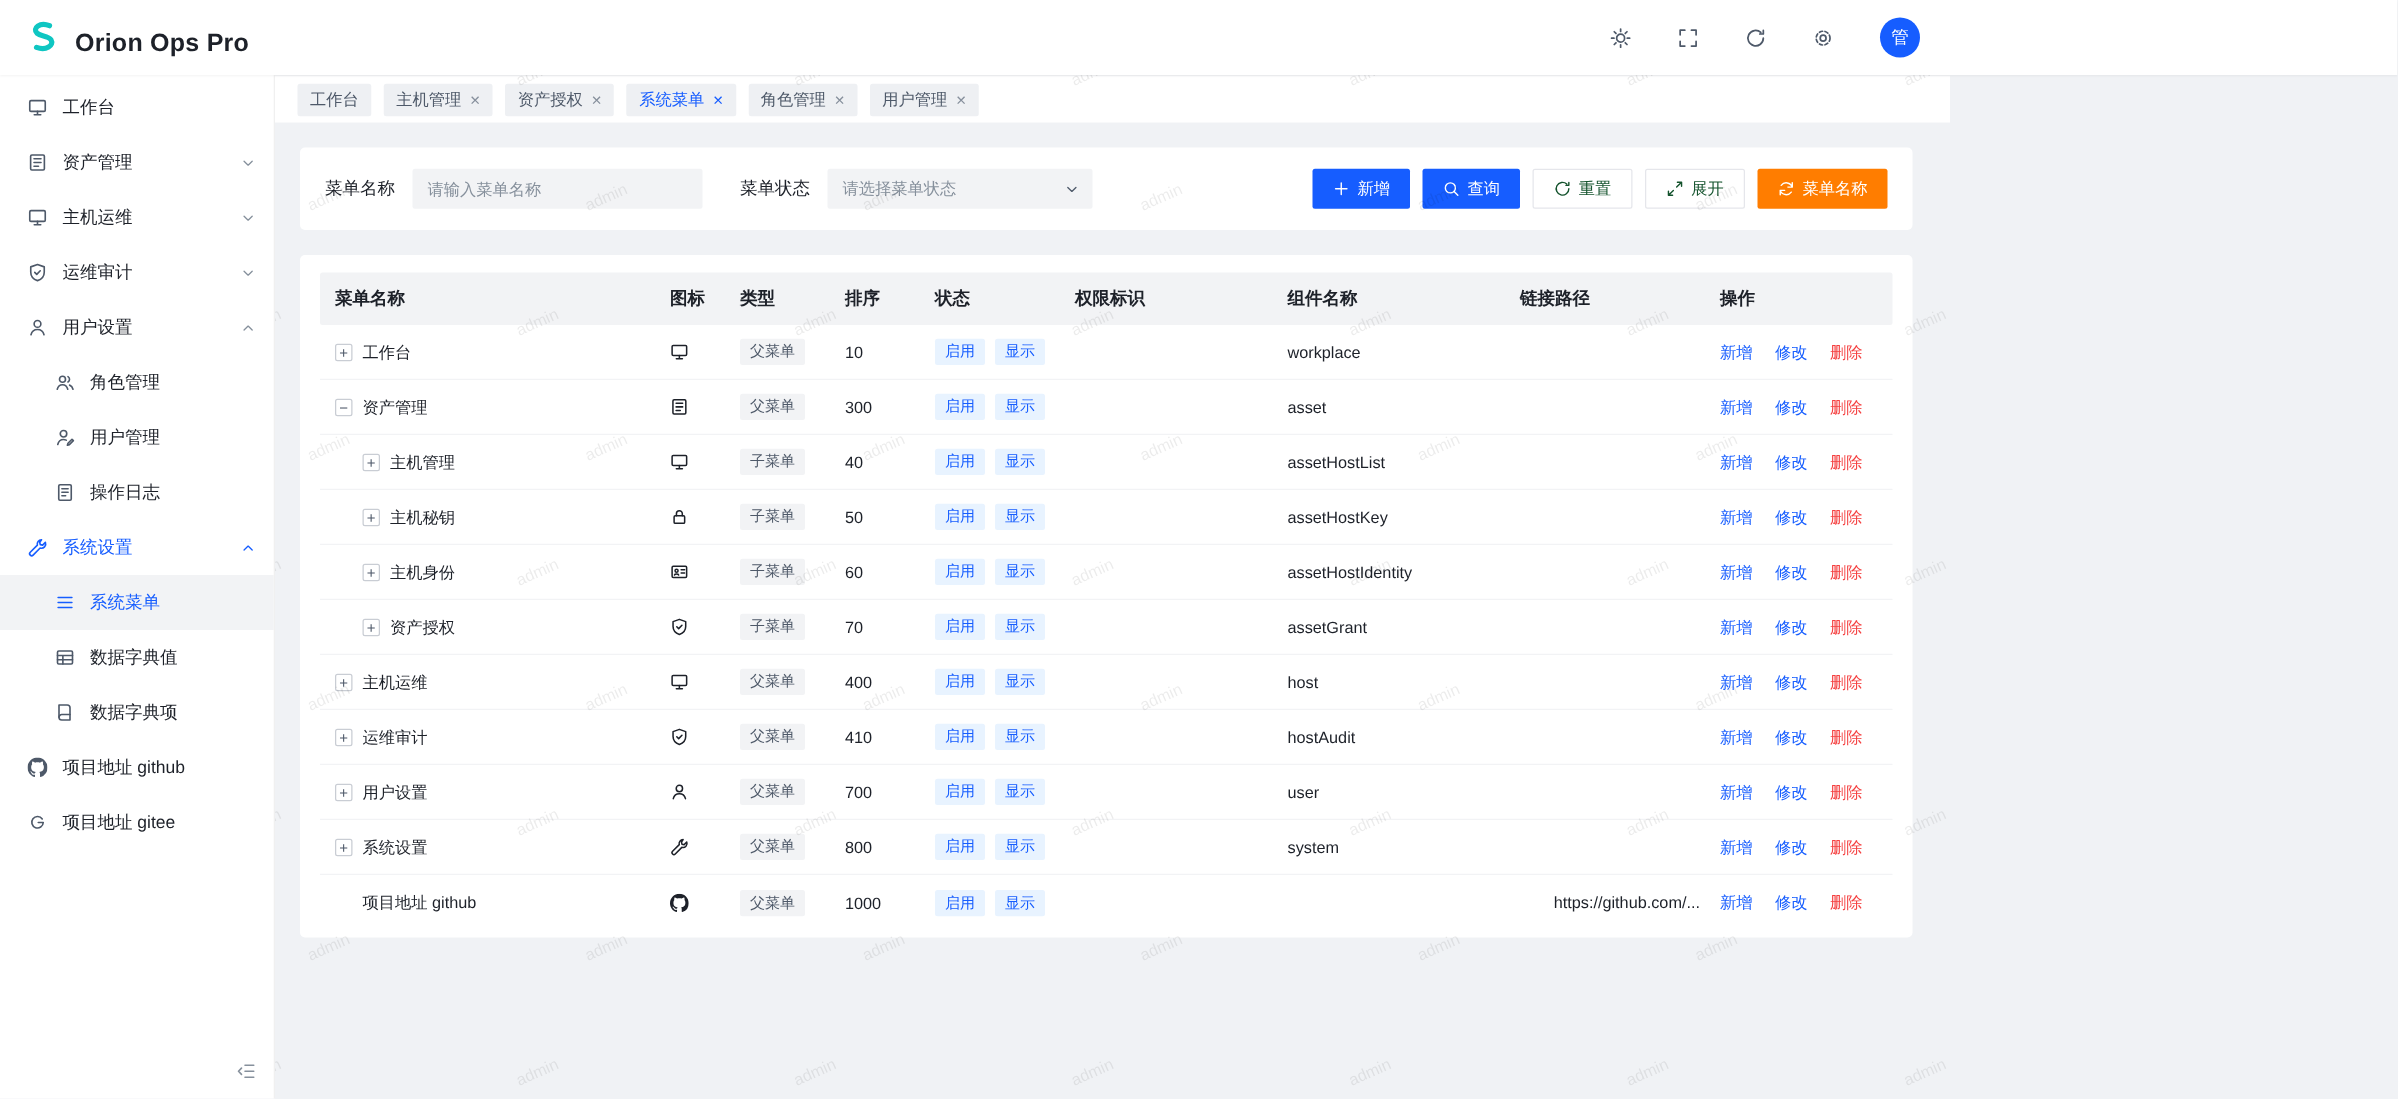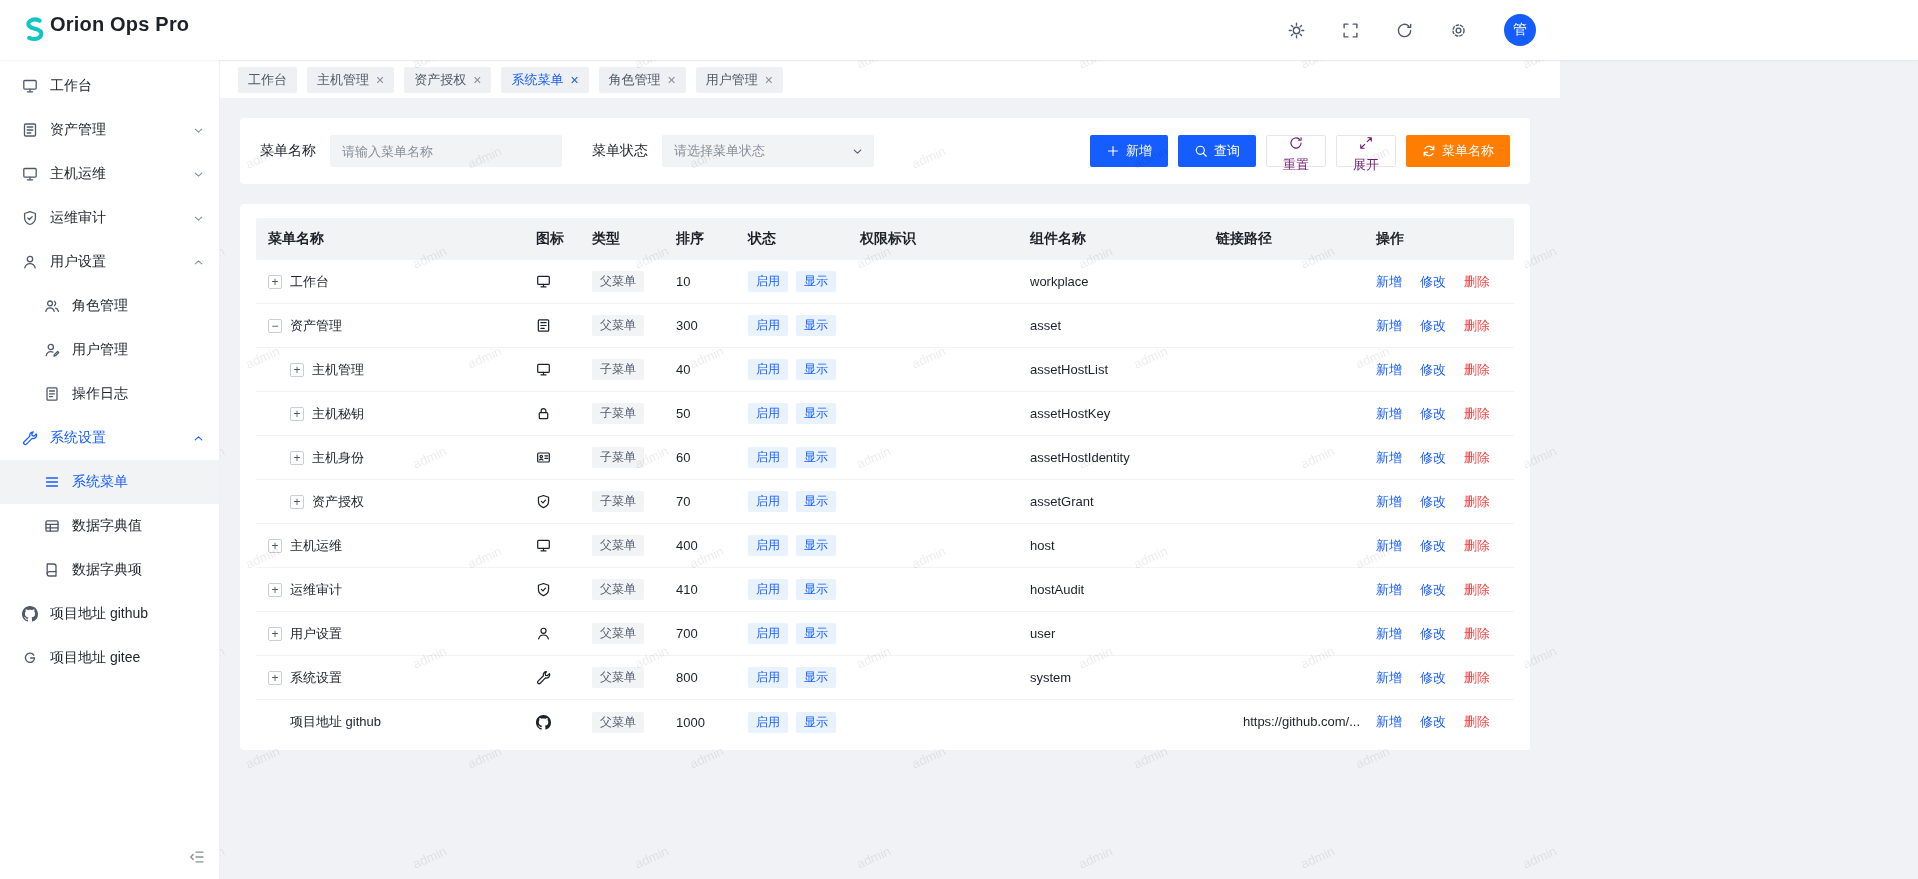--- a/index.html
+++ b/index.html
@@ -10,21 +10,21 @@
     color: #1d2129;
     overflow: hidden;
     font-size: 14px;
   }
   svg { display: block; }
   .page { width: 1918px; height: 879px; position: relative; }
 
   
   .header { height: 60px; background: #fff; box-shadow: 0 1px 2px rgba(0,0,0,.05); position: relative; z-index: 20; }
   .header-inner { width: 1560px; height: 60px; display: flex; align-items: center; padding: 0 24px 0 16px; }
-  .logo { display: flex; align-items: flex-start; gap: 0; }
+  .logo { display: flex; align-items: flex-end; gap: 10px; }
   .logo-mark { width: 34px; height: 34px; }
   .logo-text { font-size: 20px; font-weight: 700; color: #1d2129; letter-spacing: .2px; }
   .h-icons { margin-left: auto; display: flex; align-items: center; gap: 37px; }
   .h-icon { width: 17px; height: 17px; color: #4e5969; cursor: pointer; }
   .h-icon svg { width: 100%; height: 100%; }
   .avatar { width: 32px; height: 32px; border-radius: 50%; background: #165dff; color: #fff;
             display: flex; align-items: center; justify-content: center; font-size: 14px; cursor: pointer; }
 
   
   .body-row { display: flex; height: 819px; }
@@ -66,21 +66,21 @@
               display: flex; align-items: center; justify-content: space-between; cursor: pointer; }
   .sel-ph { font-size: 13px; color: #86909c; }
   .sel-chev { width: 13px; height: 13px; color: #4e5969; }
   .sel-chev svg { width: 100%; height: 100%; }
   .f-buttons { margin-left: auto; display: flex; align-items: center; gap: 10px; }
   .btn { height: 32px; padding: 0 16px; border: none; border-radius: 2px; font-size: 13px; font-family: inherit;
          display: flex; align-items: center; gap: 6px; cursor: pointer; white-space: nowrap; }
   .btn .bicon { width: 14px; height: 14px; display: block; }
   .btn .bicon svg { width: 100%; height: 100%; }
   .btn-primary { background: #165dff; color: #fff; }
-  .btn-secondary { background: #fff; color: #701a75; border: 1px solid #e5e6eb; flex-direction: column; }
+  .btn-secondary { background: #fff; color: #14532d; border: 1px solid #e5e6eb; }
   .btn-orange { background: #ff7d00; color: #fff; }
 
   
   .table-card { margin-top: 20px; padding: 14px 16px 6px; }
   .t-row { display: grid; grid-template-columns: 272px 56px 84px 72px 112px 170px 186px 160px 1fr; align-items: center; }
   .t-head { background: #f2f3f5; height: 42px; border-radius: 2px; }
   .th { padding: 0 8px; font-size: 14px; font-weight: 700; color: #1d2129; }
   .th:first-child { padding-left: 12px; }
   .tr { height: 44px; border-bottom: 1px solid #f2f3f5; font-size: 13px; color: #1d2129; }
   .tr:last-child { border-bottom: none; }

